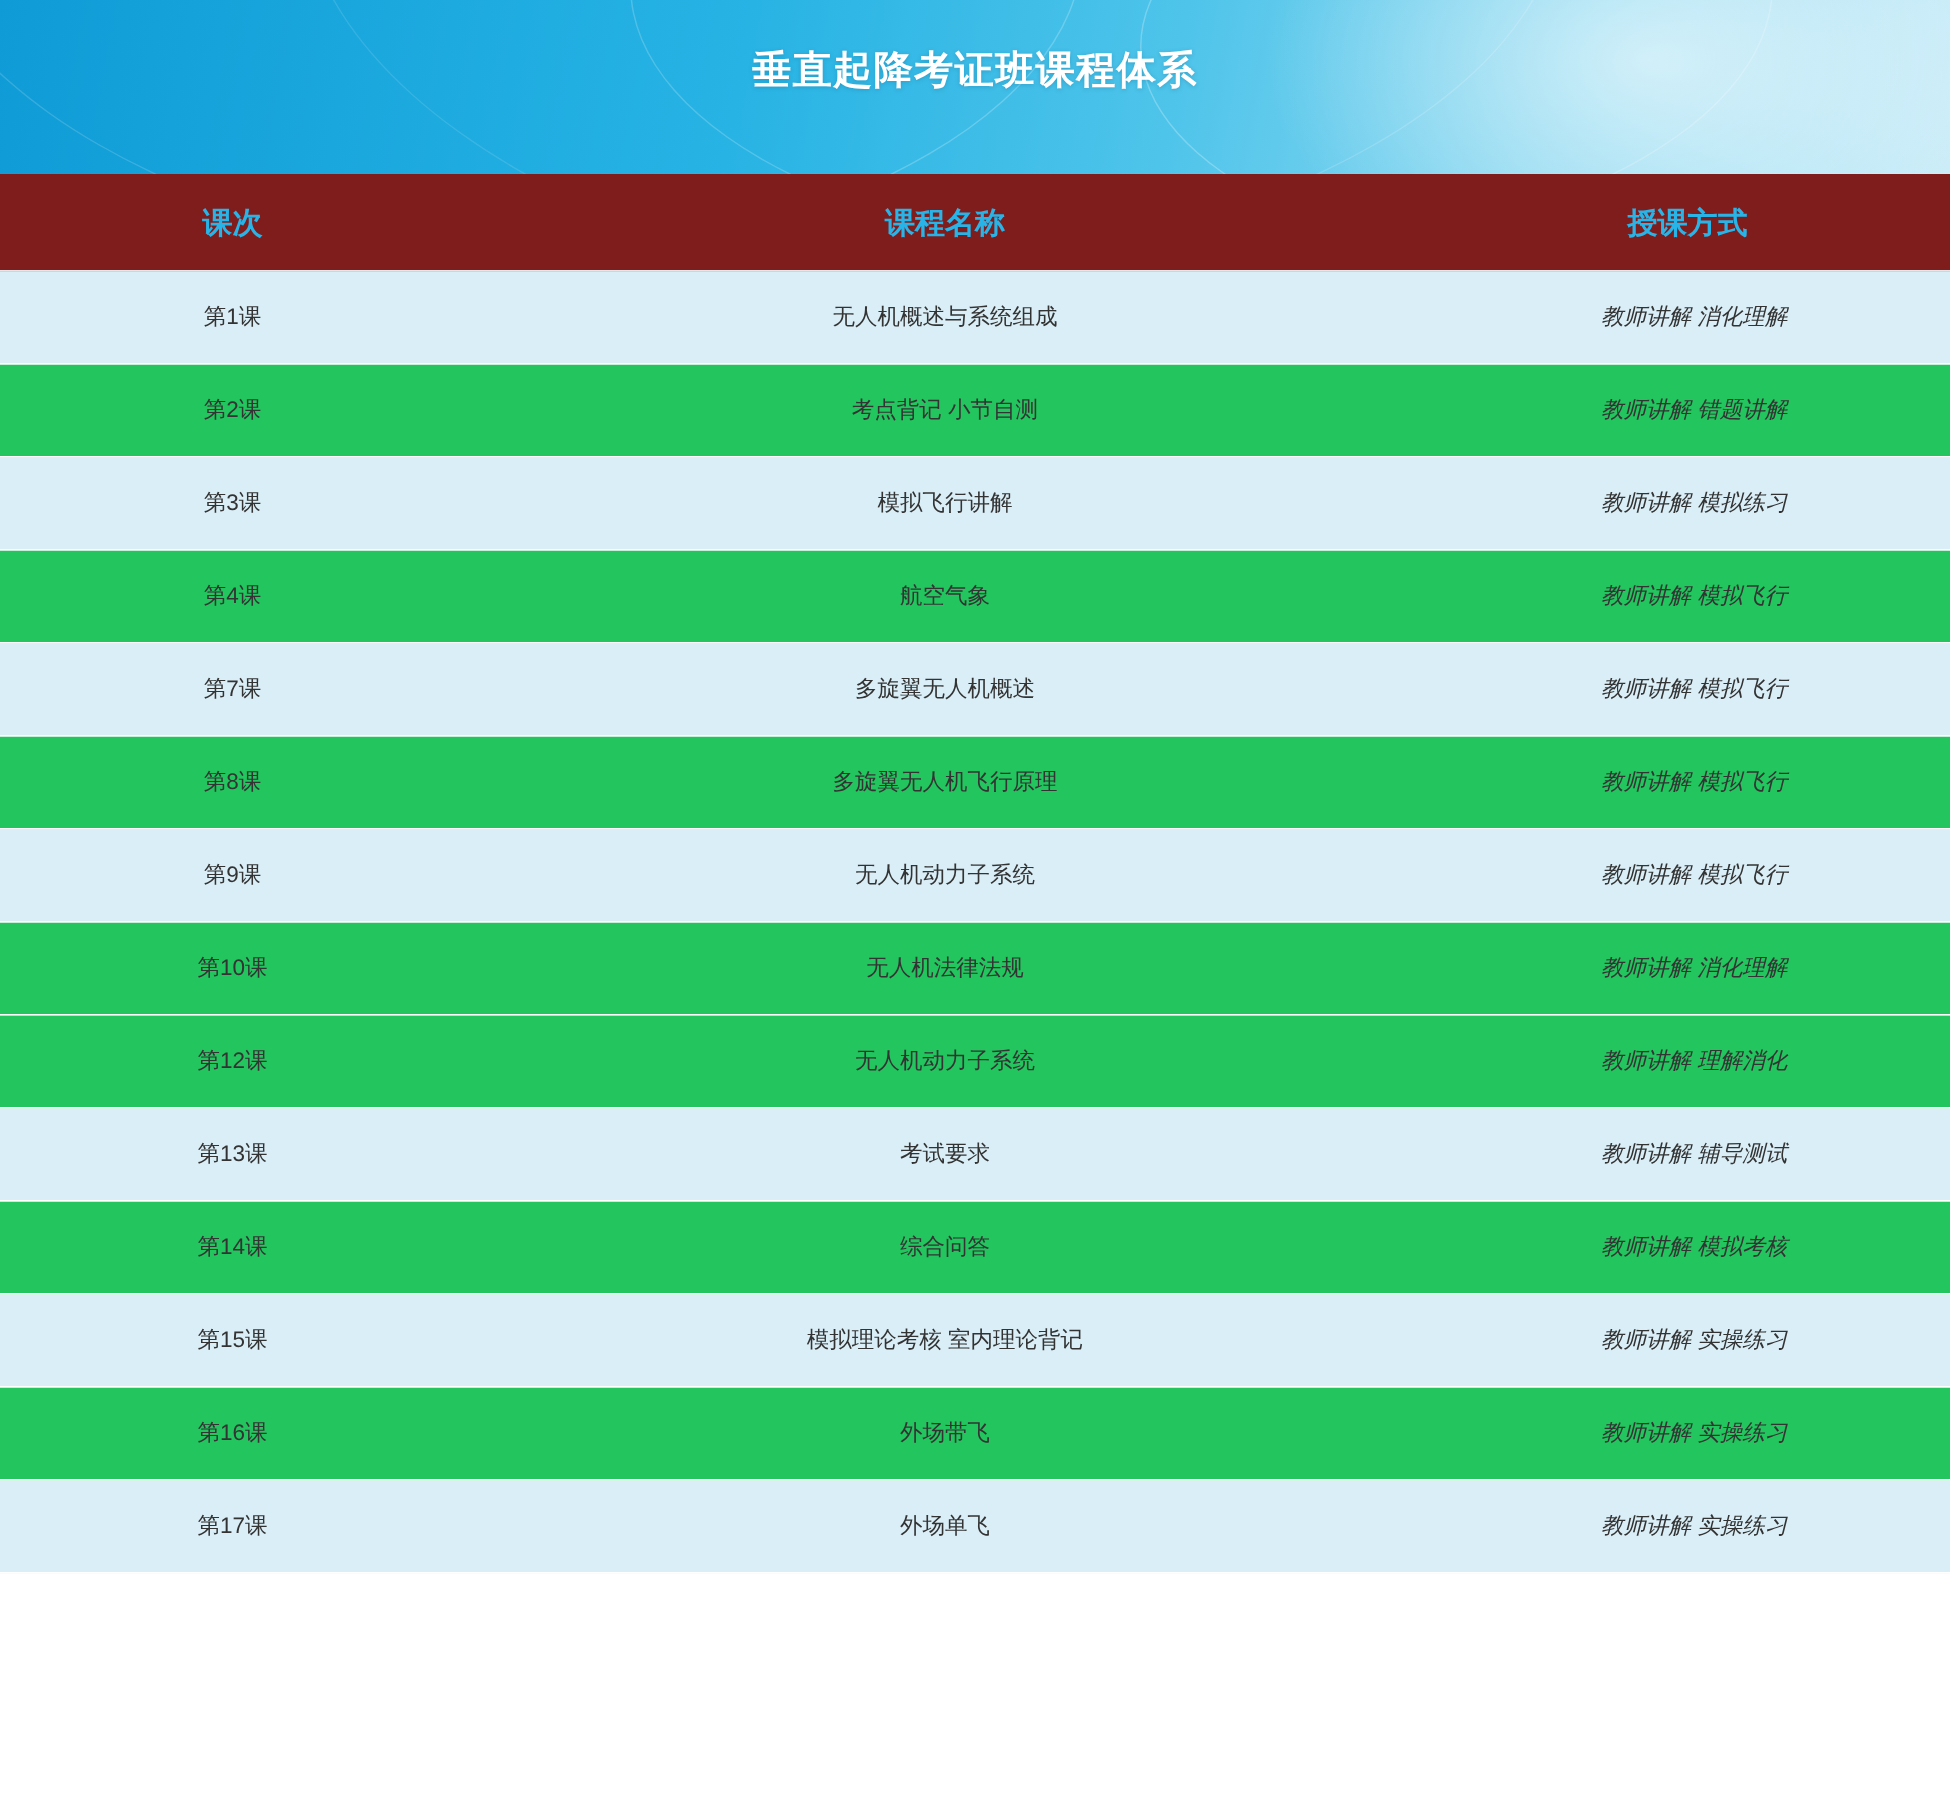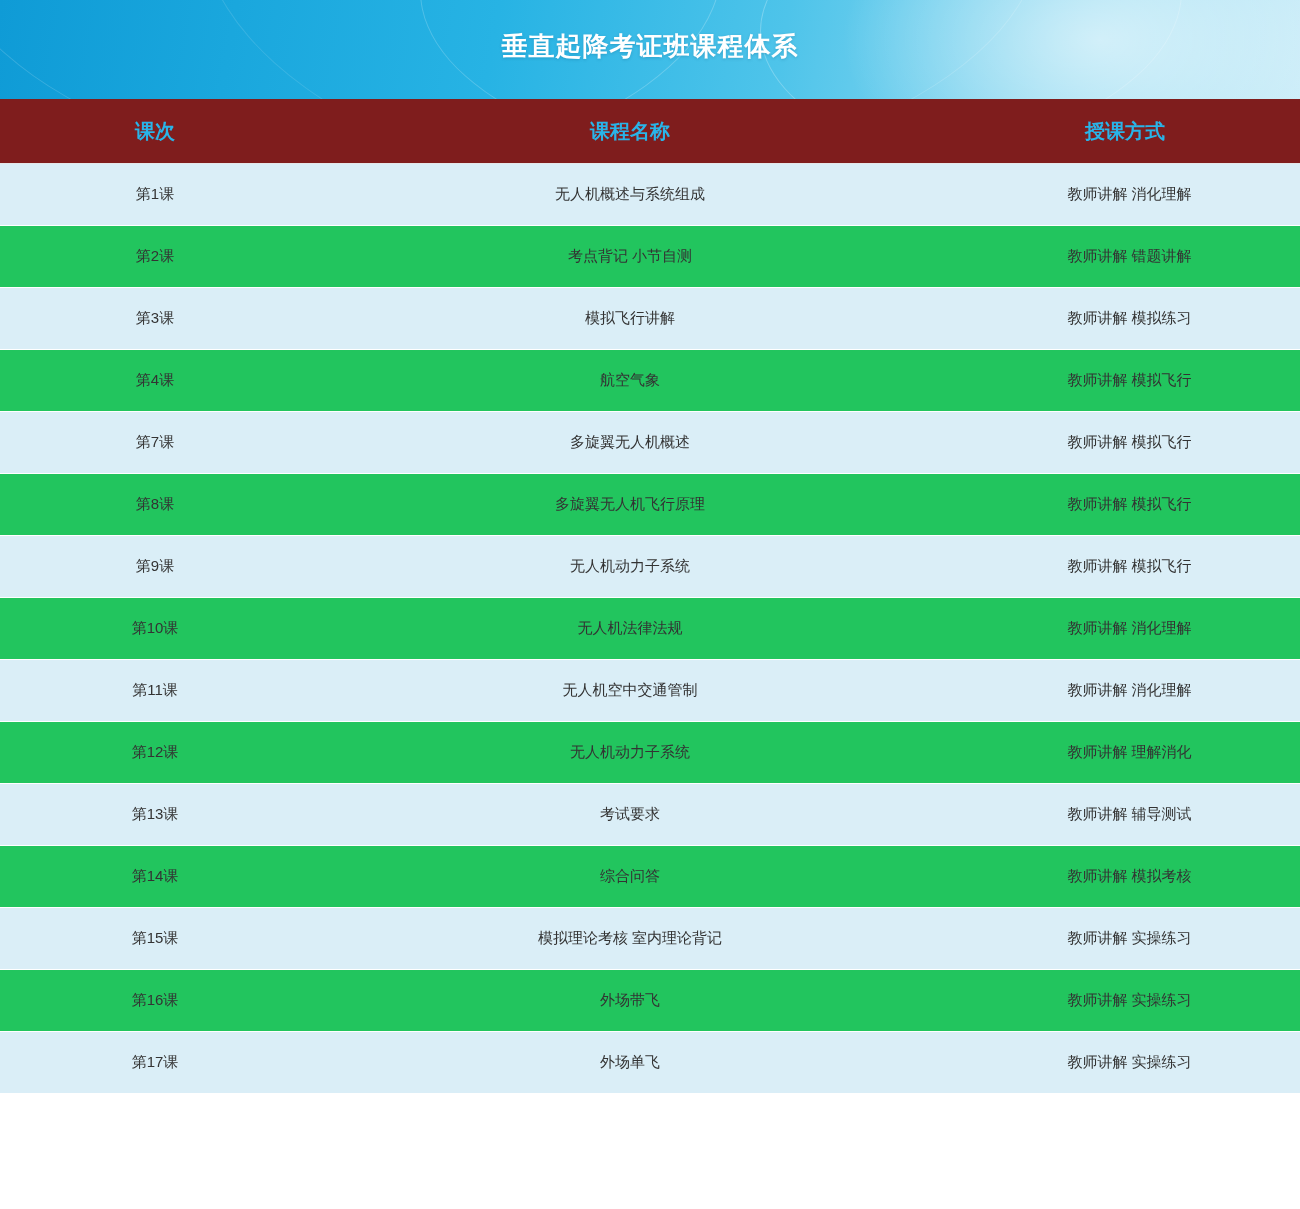--- a/index.html
+++ b/index.html
@@ -14,21 +14,21 @@
   }
   .page {
     width: 1300px;
     position: relative;
     overflow: hidden;
   }
 
   
   .banner {
     position: relative;
-    height: 99px;
+    height: 116px;
     background: linear-gradient(100deg, #0f9bd6 0%, #1aa7dd 18%, #27b3e4 38%, #4ec4ea 60%, #8fd9f1 80%, #c9ecf8 100%);
     overflow: hidden;
   }
   .banner .swoosh {
     position: absolute;
     border-radius: 50%;
     border: 1px solid rgba(255,255,255,0.22);
   }
   .banner .s1 { width: 900px; height: 430px; left: -180px; top: -250px; }
   .banner .s2 { width: 1100px; height: 520px; left: -60px; top: -330px; border-color: rgba(255,255,255,0.16); }
@@ -86,20 +86,21 @@
     vertical-align: middle;
   }
   tbody tr.odd td { background: #daeef7; }
   tbody tr.even td { background: #22c55e; }
 
   td.col-lesson { color: #333; }
   td.col-name { color: #333; }
   td.col-method {
     color: #333;
     padding-left: 10px;
+    font-style: italic;
   }
 </style>
 </head>
 <body>
 
 <div class="page">
 
   <div class="banner">
     <div class="swoosh s1"></div>
     <div class="swoosh s2"></div>
@@ -157,25 +158,20 @@
         <tr class="odd">
           <td class="col-lesson">第9课</td>
           <td class="col-name">无人机动力子系统</td>
           <td class="col-method">教师讲解 模拟飞行</td>
         </tr>
         <tr class="even">
           <td class="col-lesson">第10课</td>
           <td class="col-name">无人机法律法规</td>
           <td class="col-method">教师讲解 消化理解</td>
         </tr>
-        <tr class="odd">
-          <td class="col-lesson">第11课</td>
-          <td class="col-name">无人机空中交通管制</td>
-          <td class="col-method">教师讲解 消化理解</td>
-        </tr>
         <tr class="even">
           <td class="col-lesson">第12课</td>
           <td class="col-name">无人机动力子系统</td>
           <td class="col-method">教师讲解 理解消化</td>
         </tr>
         <tr class="odd">
           <td class="col-lesson">第13课</td>
           <td class="col-name">考试要求</td>
           <td class="col-method">教师讲解 辅导测试</td>
         </tr>

